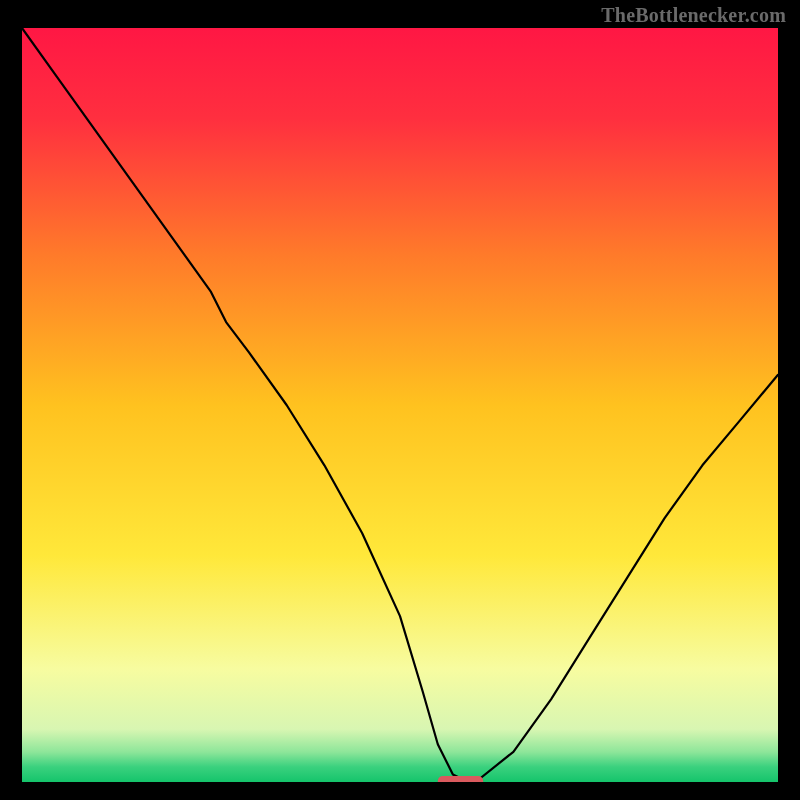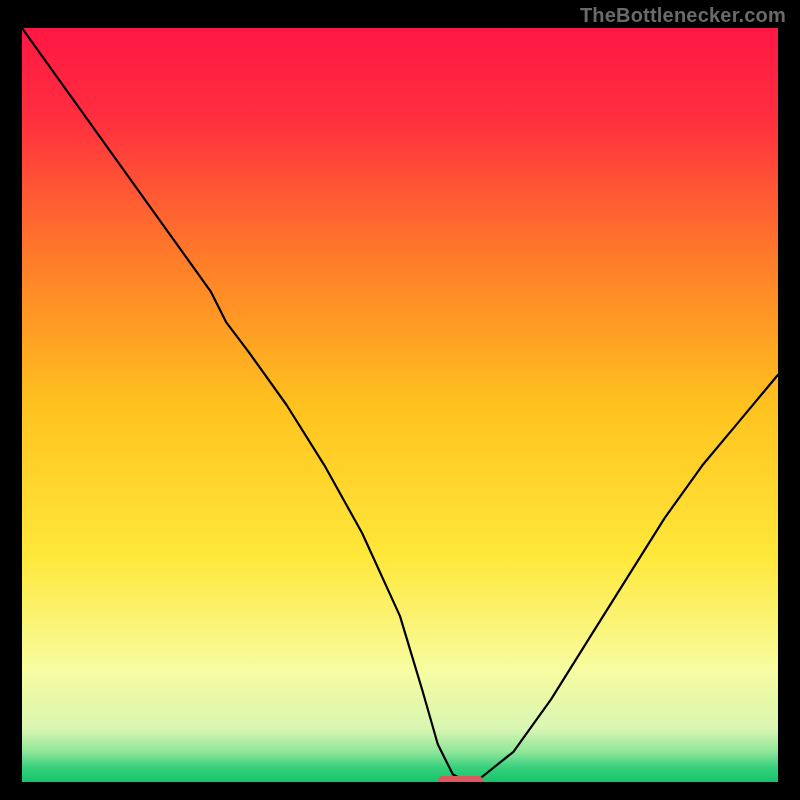--- a/index.html
+++ b/index.html
@@ -9,20 +9,21 @@
     height: 800px;
     background: #000;
     font-family: Arial, Helvetica, sans-serif;
     overflow: hidden;
   }
   .frame {
     position: relative;
     width: 800px;
     height: 800px;
     background: #000;
+    font-family: Liberation Serif, serif;
   }
   .watermark {
     position: absolute;
     top: 4px;
     right: 14px;
     color: #6a6a6a;
     font-size: 20px;
     font-weight: 600;
     letter-spacing: 0.2px;
     z-index: 5;

